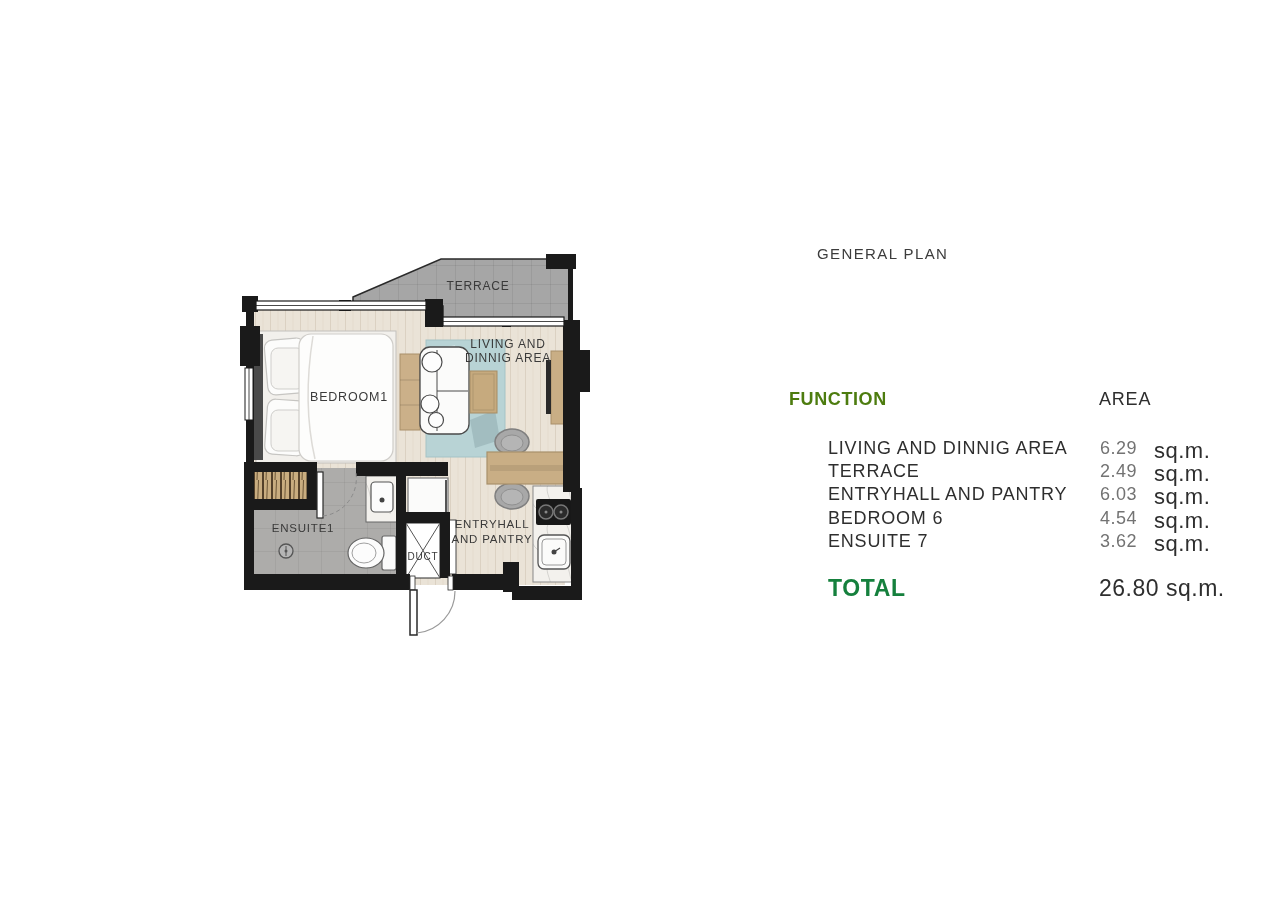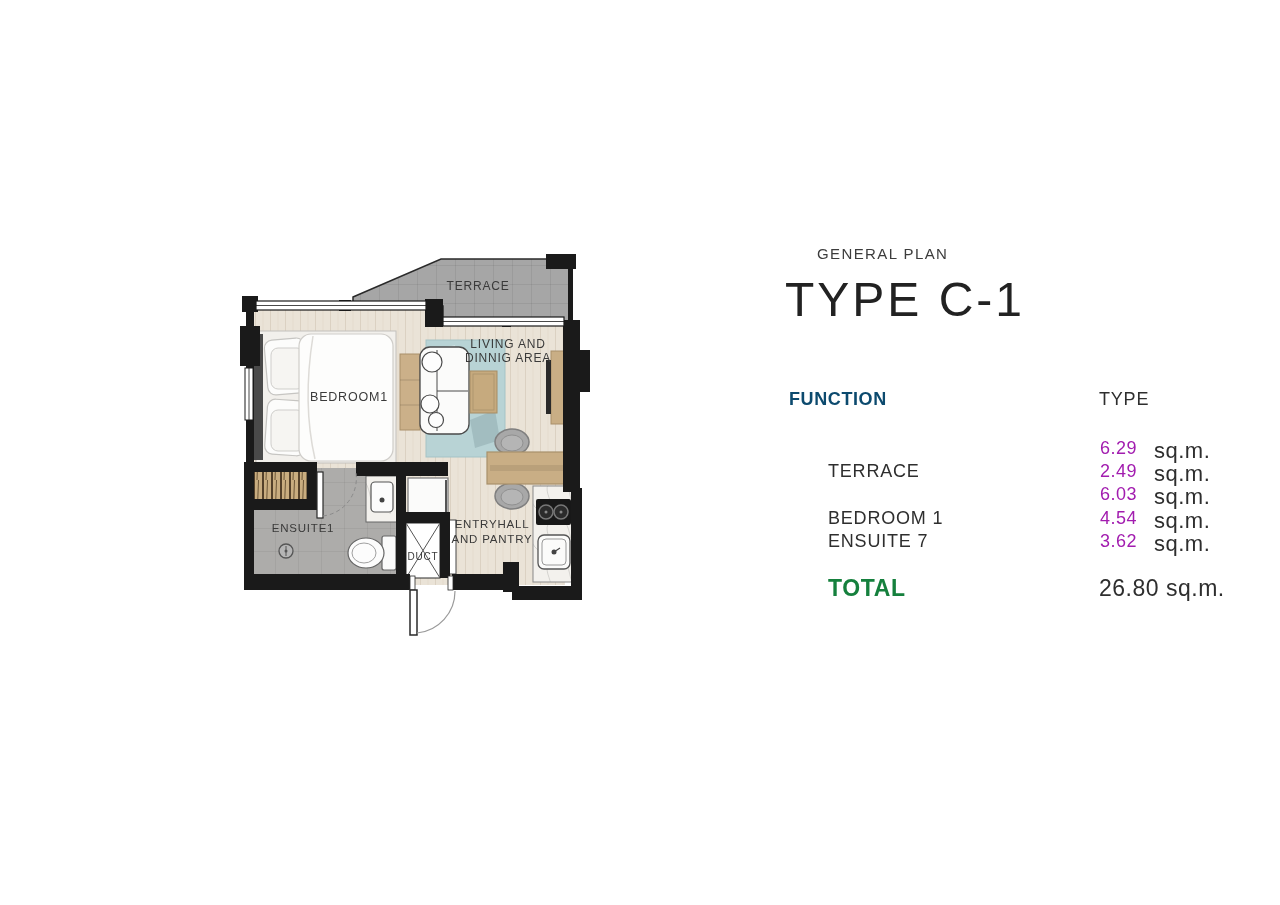--- a/index.html
+++ b/index.html
@@ -12,30 +12,30 @@
   .eyebrow{
     position:absolute;left:789px;top:245px;font-size:15px;letter-spacing:1.4px;
     color:#3c3c3c;font-weight:400;margin-left:28px;
   }
   .type-title{
     position:absolute;left:785px;top:274px;font-size:48px;letter-spacing:3px;
     color:#222;font-weight:400;line-height:1.1;
   }
   .func-header{
     position:absolute;left:789px;top:389px;font-size:18px;font-weight:bold;
-    letter-spacing:.6px;color:#0c4a6e;
+    letter-spacing:.6px;color:#4d7c0f;
   }
   .area-header{
     position:absolute;left:1099px;top:389px;font-size:18px;letter-spacing:.8px;
     color:#2e2e2e;
   }
   .rows{position:absolute;left:828px;top:436px;width:420px;}
   .area-row{position:relative;height:23.2px;}
   .area-row .nm{position:absolute;left:0;top:2px;font-size:18px;letter-spacing:.8px;color:#2e2e2e;white-space:nowrap;}
-  .area-row .val{position:absolute;left:272px;top:2px;font-size:18px;letter-spacing:.5px;color:#a21caf;}
+  .area-row .val{position:absolute;left:272px;top:2px;font-size:18px;letter-spacing:.5px;color:#737373;}
   .area-row .unit{position:absolute;left:326px;top:2px;font-size:22px;letter-spacing:.5px;color:#2e2e2e;}
   .total-label{
     position:absolute;left:828px;top:575px;font-size:23px;font-weight:bold;
     letter-spacing:.6px;color:#15803d;
   }
   .total-value{
     position:absolute;left:1099px;top:575px;font-size:23px;letter-spacing:.5px;color:#2e2e2e;
   }
   
   .plan-label{font-family:"Liberation Sans",sans-serif;fill:#3a3a3a;letter-spacing:.8px;}
@@ -231,41 +231,42 @@
     <text class="plan-label" x="508" y="348" font-size="12" text-anchor="middle">LIVING AND</text>
     <text class="plan-label" x="508" y="362" font-size="12" text-anchor="middle">DINNIG AREA</text>
     <text class="plan-label" x="349" y="401" font-size="12.5" text-anchor="middle">BEDROOM1</text>
     <text class="plan-label" x="303" y="532" font-size="11.5" text-anchor="middle">ENSUITE1</text>
     <text class="plan-label" x="492" y="528" font-size="11.5" text-anchor="middle">ENTRYHALL</text>
     <text class="plan-label" x="492" y="543" font-size="11.5" text-anchor="middle">AND PANTRY</text>
     <text class="plan-label" x="423" y="560" font-size="10" fill="#6a6a6a" text-anchor="middle">DUCT</text>
   </svg>
 
   <div class="eyebrow">GENERAL PLAN</div>
-  <div class="type-title">TYPE C-1</div>
 
   <div class="func-header">FUNCTION</div>
-  <div class="area-header">TYPE</div>
+  <div class="area-header">AREA</div>
 
   <div class="rows">
     <div class="area-row">
+      <span class="nm">LIVING AND DINNIG AREA</span>
       <span class="val">6.29</span>
       <span class="unit">sq.m.</span>
     </div>
     <div class="area-row">
       <span class="nm">TERRACE</span>
       <span class="val">2.49</span>
       <span class="unit">sq.m.</span>
     </div>
     <div class="area-row">
+      <span class="nm">ENTRYHALL AND PANTRY</span>
       <span class="val">6.03</span>
       <span class="unit">sq.m.</span>
     </div>
     <div class="area-row">
-      <span class="nm">BEDROOM 1</span>
+      <span class="nm">BEDROOM 6</span>
       <span class="val">4.54</span>
       <span class="unit">sq.m.</span>
     </div>
     <div class="area-row">
       <span class="nm">ENSUITE 7</span>
       <span class="val">3.62</span>
       <span class="unit">sq.m.</span>
     </div>
   </div>
 

